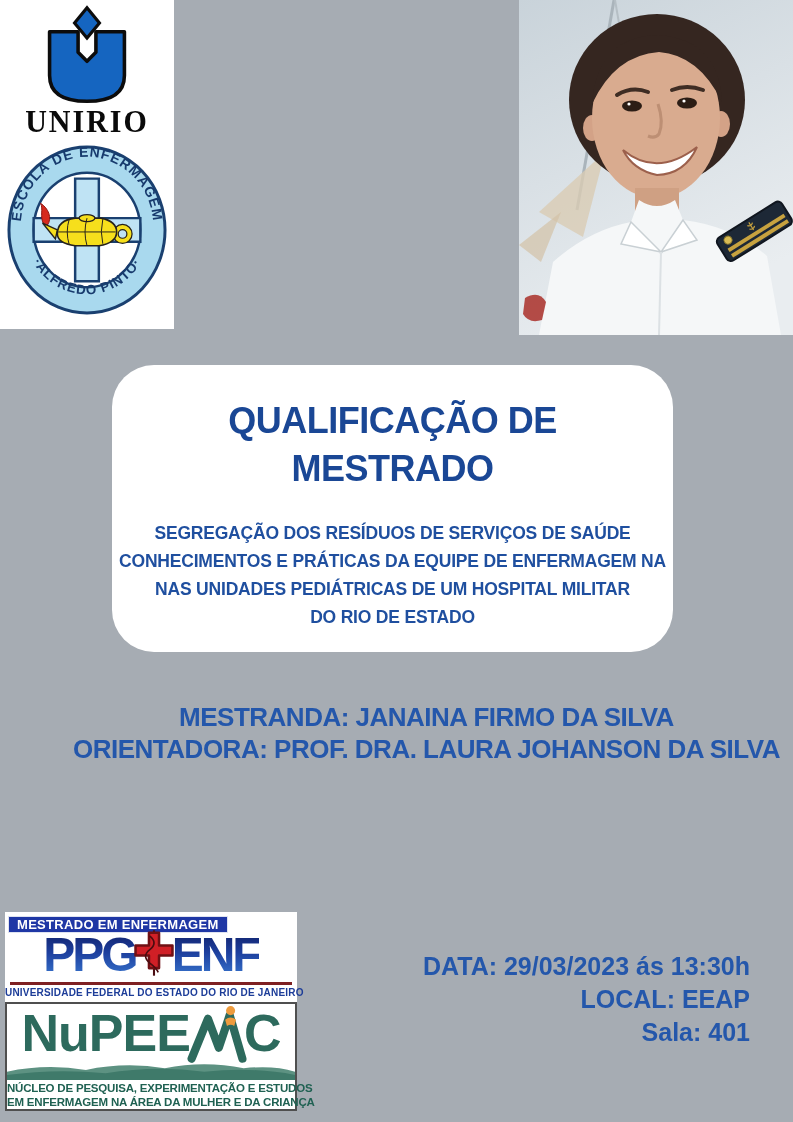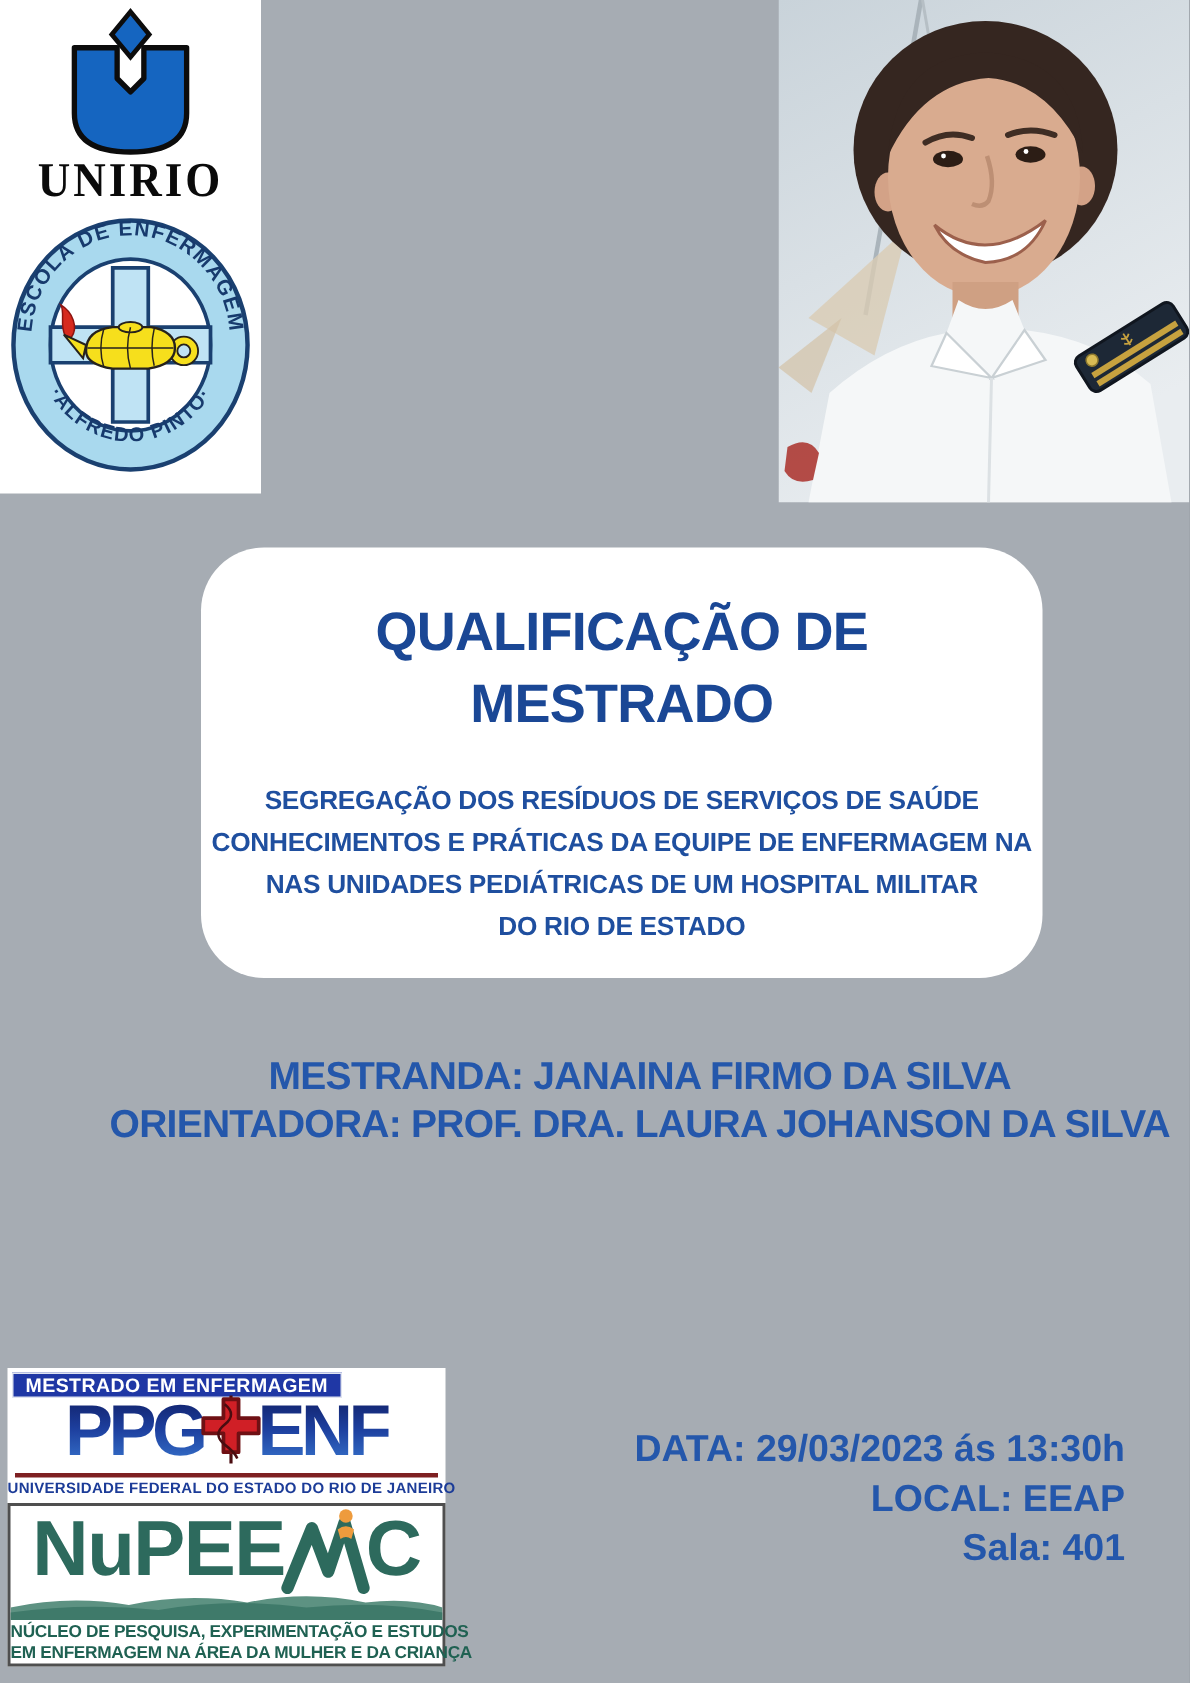--- a/index.html
+++ b/index.html
@@ -18,21 +18,21 @@
     font-family:"Liberation Serif",serif;font-weight:700;font-size:30px;
     letter-spacing:2px;color:#0a0a0a;line-height:32px;transform:scaleY(1.08);
   }
   .seal{width:162px;height:176px;margin-top:3px;}
   .seal text{font-family:"Liberation Sans",sans-serif;}
   
   .photo{position:absolute;left:519px;top:0;width:274px;height:335px;}
   .photo svg{display:block;}
   
   .title-card{
-    position:absolute;left:134px;top:365px;width:561px;height:287px;
+    position:absolute;left:112px;top:365px;width:561px;height:287px;
     background:#ffffff;border-radius:42px;text-align:center;
   }
   .event-title{margin-top:32px;}
   .event-title div{
     font-size:36px;line-height:48px;font-weight:700;color:#1a4795;letter-spacing:-0.5px;
   }
   .thesis-title{margin-top:26px;}
   .thesis-title div{
     font-size:17.5px;line-height:28px;font-weight:700;color:#1f4f9f;
     white-space:nowrap;letter-spacing:-0.2px;

